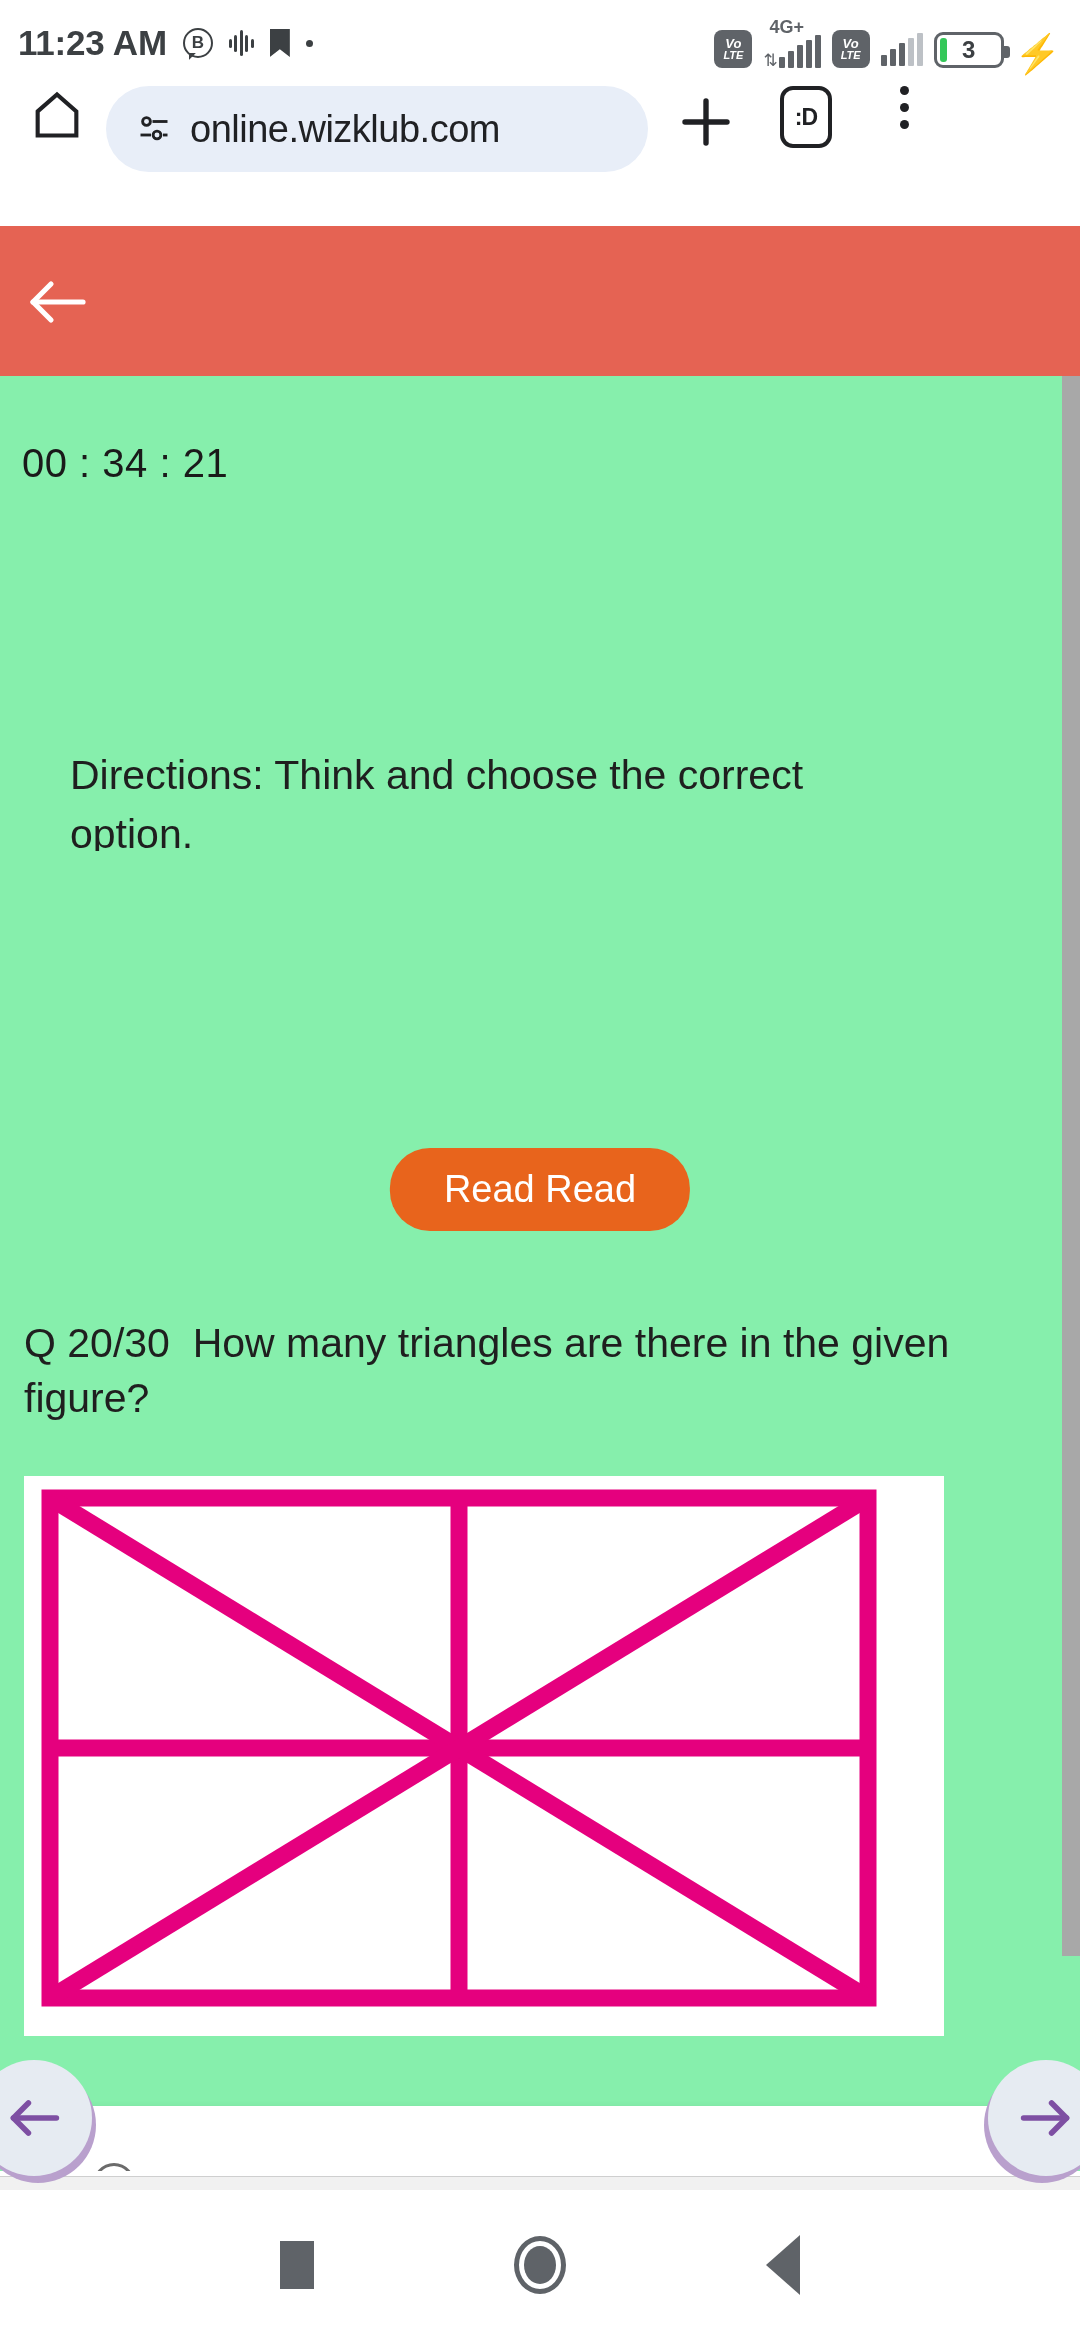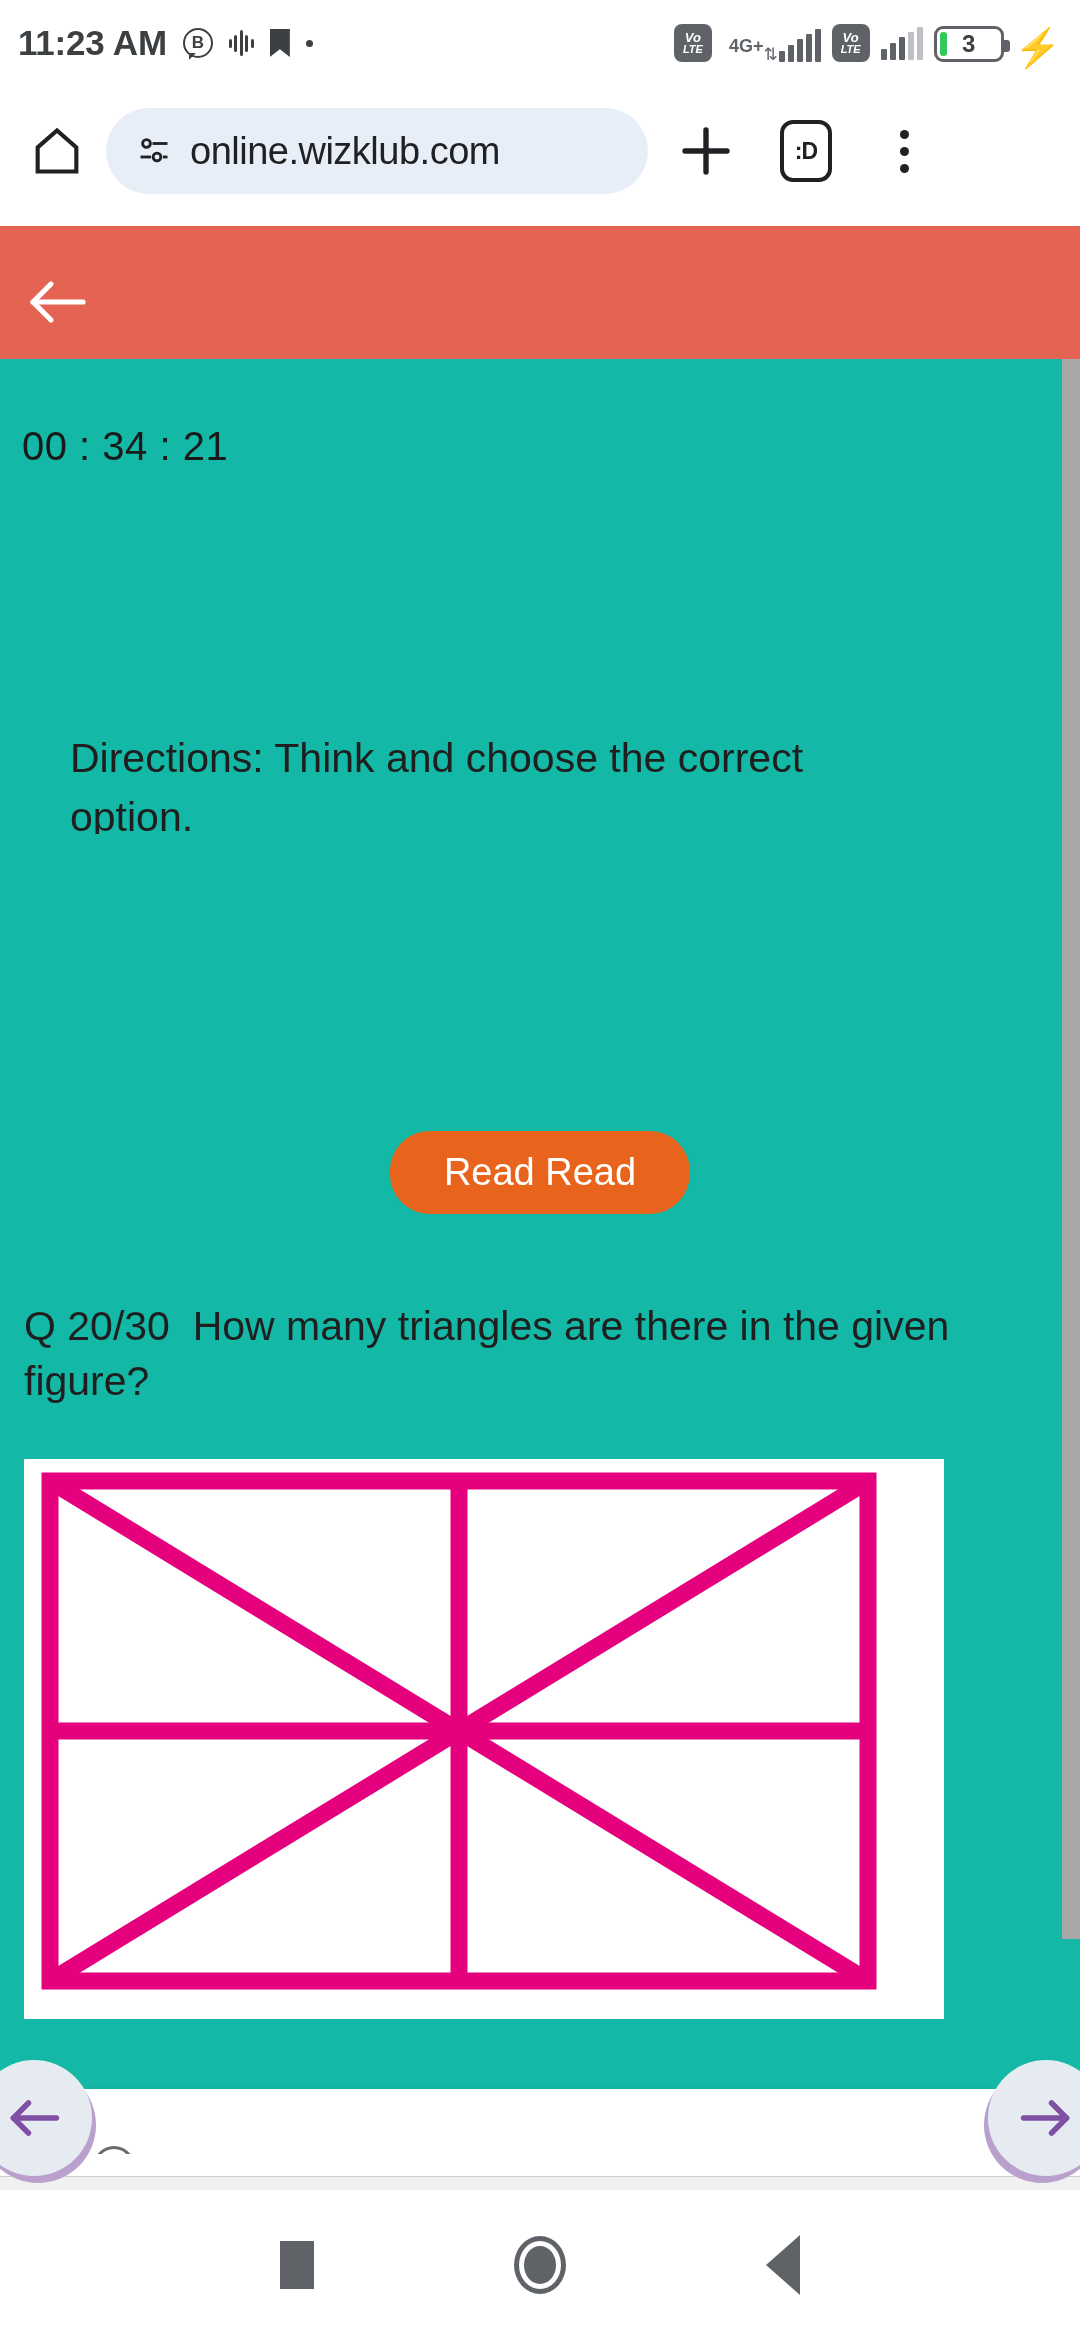--- a/index.html
+++ b/index.html
@@ -53,21 +53,21 @@
     line-height: 0.95;
     font-size: 14px;
     font-weight: 700;
     font-style: italic;
   }
   .icon-badge span:first-child { font-size: 13px; }
   .icon-badge span:last-child { font-size: 11px; }
   .bars { display: flex; align-items: flex-end; gap: 3px; height: 30px; }
   .bars i { display:block; width: 6px; background: #5f6368; border-radius: 1px; }
   .bars i.dim { background: #bdc1c6; }
-  .net-wrap { display: flex; flex-direction: row; align-items: center; }
+  .net-wrap { display: flex; flex-direction: column; align-items: flex-start; }
   .net-label { font-size: 18px; font-weight: 700; color: #5f6368; line-height: 1; margin-bottom: 2px; margin-left: 6px;}
   .net-row { display: flex; align-items: flex-end; gap: 3px; }
   .arrows { font-size: 17px; color:#5f6368; line-height: 0.8; letter-spacing:-2px;}
   .battery {
     width: 70px; height: 36px;
     border: 3px solid #5f6368;
     border-radius: 9px;
     position: relative;
     display: flex;
     align-items: center;
@@ -116,21 +116,21 @@
   .tinydot{width:7px;height:7px;border-radius:50%;background:#3c4043;}
 
   
   .browserbar {
     position: absolute;
     top: 86px; left: 0;
     width: 1080px;
     height: 130px;
     background: #ffffff;
     display: flex;
-    align-items: center;
+    align-items: flex-start;
     padding: 0 28px;
     gap: 0;
   }
   .home-icon { width: 58px; height: 58px; flex: none; }
   .urlpill {
     flex: 1;
     height: 86px;
     margin-left: 20px;
     margin-right: 14px;
     background: #e8eef8;
@@ -178,24 +178,24 @@
   .apptitle {
     color: #ffffff;
     font-size: 45px;
     font-weight: 700;
     letter-spacing: 0.2px;
   }
 
   
   .content {
     position: absolute;
-    top: 359px; left: 0;
+    top: 376px; left: 0;
     width: 1080px;
     height: 1795px;
-    background: #14b8a6;
+    background: #86efac;
     overflow: hidden;
   }
   .timerrow {
     position: absolute;
     top: 27px; left: 0; width: 1080px; height: 115px;
   }
   .timer {
     position: absolute;
     left: 22px; top: 38px;
     font-size: 40px;

